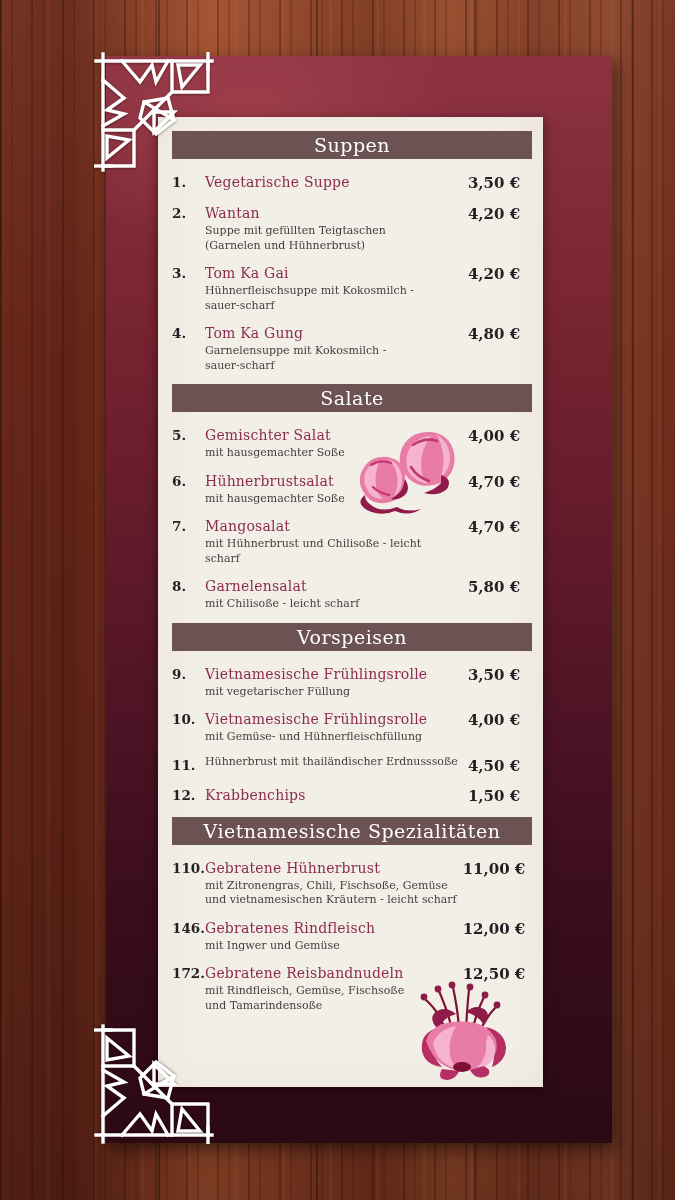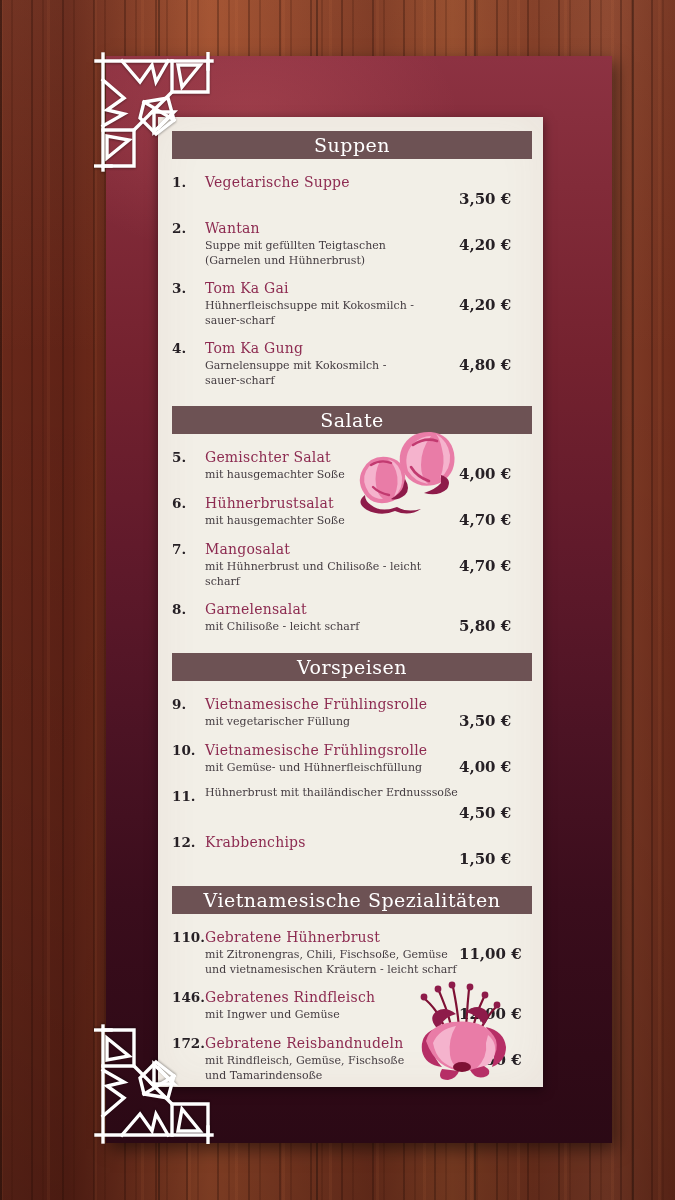--- a/index.html
+++ b/index.html
@@ -29,37 +29,37 @@
     background:var(--paper,#f2efe7);
     box-shadow:0 3px 10px rgba(15,3,8,.55), inset 0 0 46px rgba(140,70,70,.07);
   }
   .content{position:absolute;left:14px;right:11px;top:14px;}
   .section-bar{
     height:28px;line-height:28px;margin-bottom:13px;
     background:var(--bar-bg,#6d5254);color:var(--bar-text,#ffffff);
     text-align:center;font-weight:normal;font-size:19px;letter-spacing:.5px;
   }
   .section-bar + .item{margin-top:0;}
-  .item + .section-bar{margin-top:18px;}
+  .item + .section-bar{margin-top:11px;}
   .item{display:flex;align-items:flex-start;margin-bottom:10px;}
   .num{
     flex:0 0 33px;font-weight:bold;font-size:13.5px;line-height:20px;
     color:var(--item-number,#262025);
   }
   .body{flex:1 1 auto;display:flex;flex-direction:column;min-width:0;}
   .name{
     font-size:14px;line-height:21px;letter-spacing:.2px;
     color:var(--item-name,#8d2b51);
   }
   .desc{
     font-size:11px;line-height:14.5px;white-space:pre-line;
     color:var(--item-desc,#443c41);
   }
   .price{
-    flex:0 0 70px;text-align:left;margin-right:3px;margin-top:18px;
+    flex:0 0 70px;text-align:center;margin-right:3px;margin-top:2px;
     font-weight:bold;font-size:15px;color:var(--item-price,#262025);
     white-space:nowrap;
   }
   .ornament{position:absolute;width:122px;height:122px;filter:drop-shadow(0 1px 1px rgba(0,0,0,.35));}
   .ornament.top{left:94px;top:52px;}
   .ornament.bottom{left:94px;top:1022px;transform:scaleY(-1);}
   .flower-buds{position:absolute;left:189px;top:304px;width:114px;height:100px;}
   .flower-blossom{position:absolute;left:254px;top:860px;width:100px;height:108px;}
 </style>
 </head>

